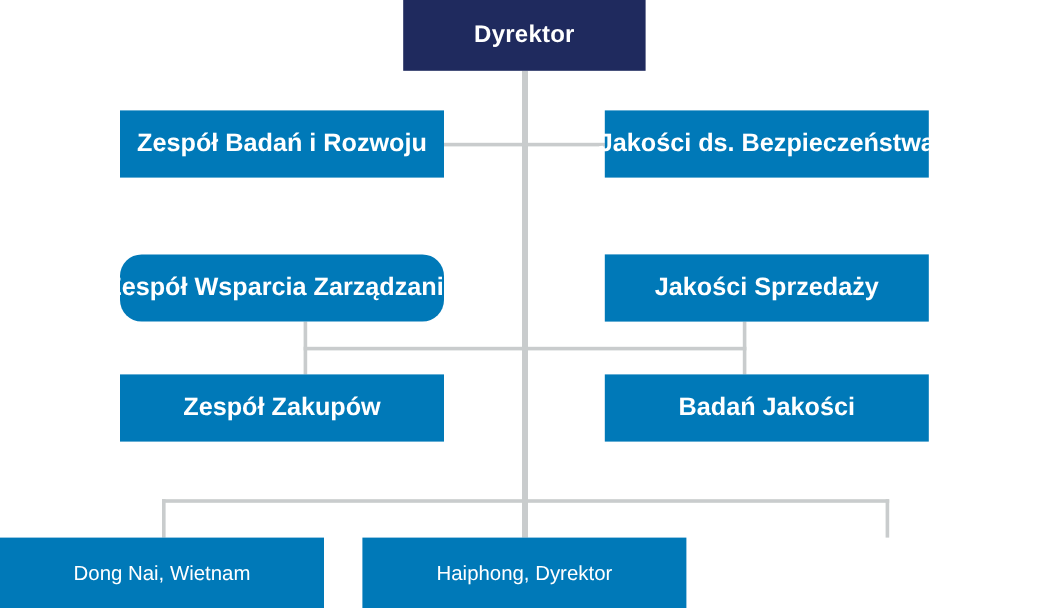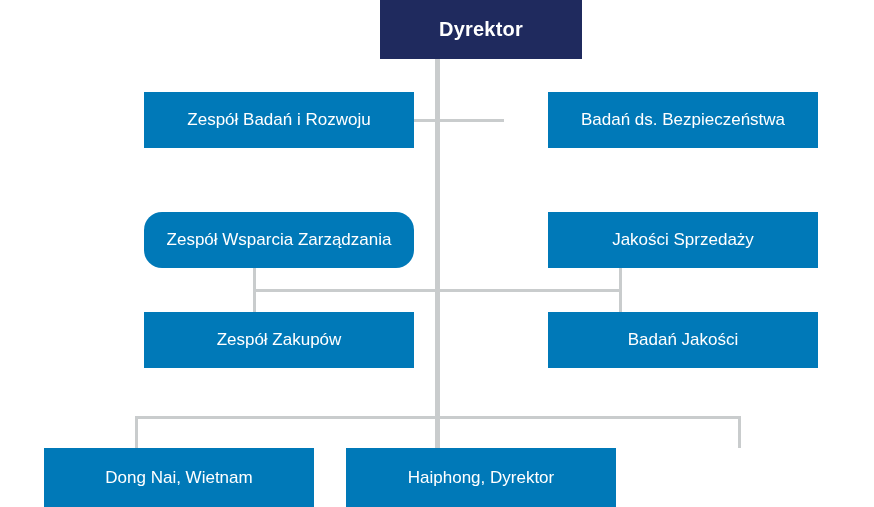--- a/index.html
+++ b/index.html
@@ -31,32 +31,31 @@
   .node {
     position: absolute;
     display: flex;
     align-items: center;
     justify-content: center;
     box-sizing: border-box;
     color: #ffffff;
     text-align: center;
     line-height: 1.15;
     padding: 12px 8px;
-    margin-left: 44px;
   }
   .node.root {
     background: #1f2a5e;
     font-size: 20px;
     font-weight: bold;
     letter-spacing: .2px;
   }
   .node.unit {
     background: #0079b8;
-    font-size: 17px;
-    font-weight: normal;
+    font-size: 21px;
+    font-weight: bold;
   }
   .node.site {
     background: #0079b8;
     font-size: 17px;
     font-weight: normal;
   }
   .node-label {
     display: block;
     white-space: nowrap;
   }
@@ -83,21 +82,21 @@
   <div class="connector v-thin" style="left:738px; top:416px; width:3px; height:32px;"></div>
 
   <div class="node root" style="left:336px; top:0px; width:202px; height:59px;">
     <span class="node-label">Dyrektor</span>
   </div>
 
   <div class="node unit" style="left:100px; top:92px; width:270px; height:56px;">
     <span class="node-label">Zespół Badań i Rozwoju</span>
   </div>
   <div class="node unit" style="left:504px; top:92px; width:270px; height:56px;">
-    <span class="node-label">Badań ds. Bezpieczeństwa</span>
+    <span class="node-label">Jakości ds. Bezpieczeństwa</span>
   </div>
 
   <div class="node unit" style="left:100px; top:212px; width:270px; height:56px;border-radius:18px;">
     <span class="node-label">Zespół Wsparcia Zarządzania</span>
   </div>
   <div class="node unit" style="left:504px; top:212px; width:270px; height:56px;">
     <span class="node-label">Jakości Sprzedaży</span>
   </div>
 
   <div class="node unit" style="left:100px; top:312px; width:270px; height:56px;">

